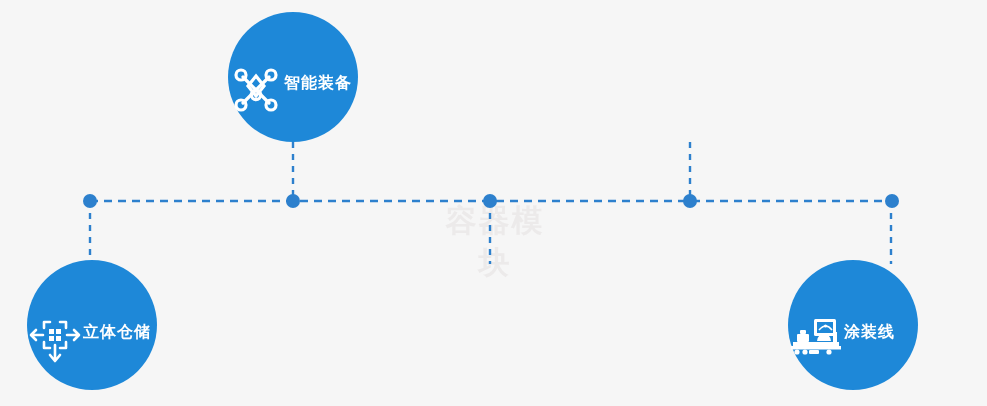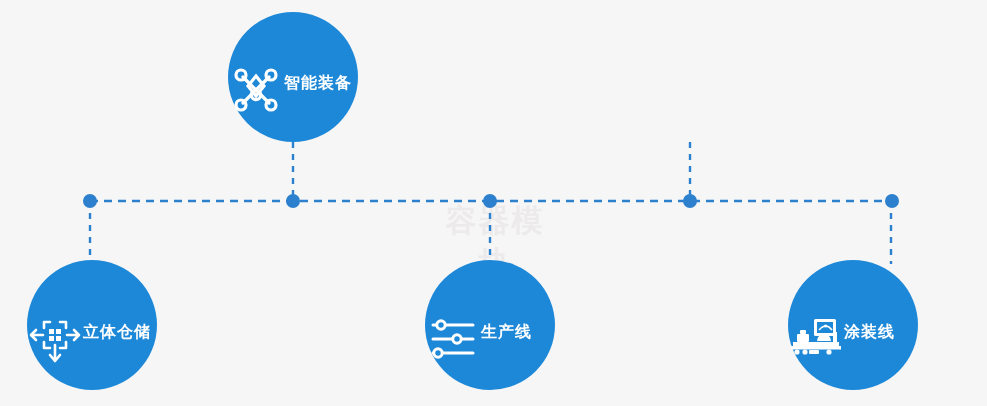--- a/index.html
+++ b/index.html
@@ -145,37 +145,20 @@
           <rect x="20" y="14" width="5" height="5"></rect>
           <rect x="27" y="14" width="5" height="5"></rect>
           <rect x="20" y="21" width="5" height="5"></rect>
           <rect x="27" y="21" width="5" height="5"></rect>
         </g>
       </svg>
     </div>
     <div class="bubble-label">立体仓储</div>
   </div>
 
-  <div class="bubble bottom" style="left:425px; top:260px; width:130px; height:130px;">
-    <div class="bubble-icon">
-      <svg width="52" height="44" viewBox="0 0 52 44">
-        <g fill="none" stroke="#ffffff" stroke-width="3" stroke-linecap="round">
-          <line x1="6" y1="8" x2="46" y2="8"></line>
-          <line x1="6" y1="22" x2="46" y2="22"></line>
-          <line x1="6" y1="36" x2="46" y2="36"></line>
-        </g>
-        <g fill="#1e88d8" stroke="#ffffff" stroke-width="3">
-          <circle cx="14" cy="8" r="4.2"></circle>
-          <circle cx="30" cy="22" r="4.2"></circle>
-          <circle cx="11" cy="36" r="4.2"></circle>
-        </g>
-      </svg>
-    </div>
-    <div class="bubble-label">生产线</div>
-  </div>
 
   <div class="bubble bottom" style="left:788px; top:260px; width:130px; height:130px;">
     <div class="bubble-icon">
       <svg width="54" height="44" viewBox="0 0 54 44">
         <g fill="#ffffff">
           <rect x="25" y="2" width="22" height="17" rx="1.5"></rect>
           <rect x="34" y="19" width="3" height="5"></rect>
           <rect x="4" y="25" width="46" height="4"></rect>
           <rect x="2" y="29" width="50" height="3.5"></rect>
           <path d="M28 24 a7 7 0 0 1 14 0 z"></path>

